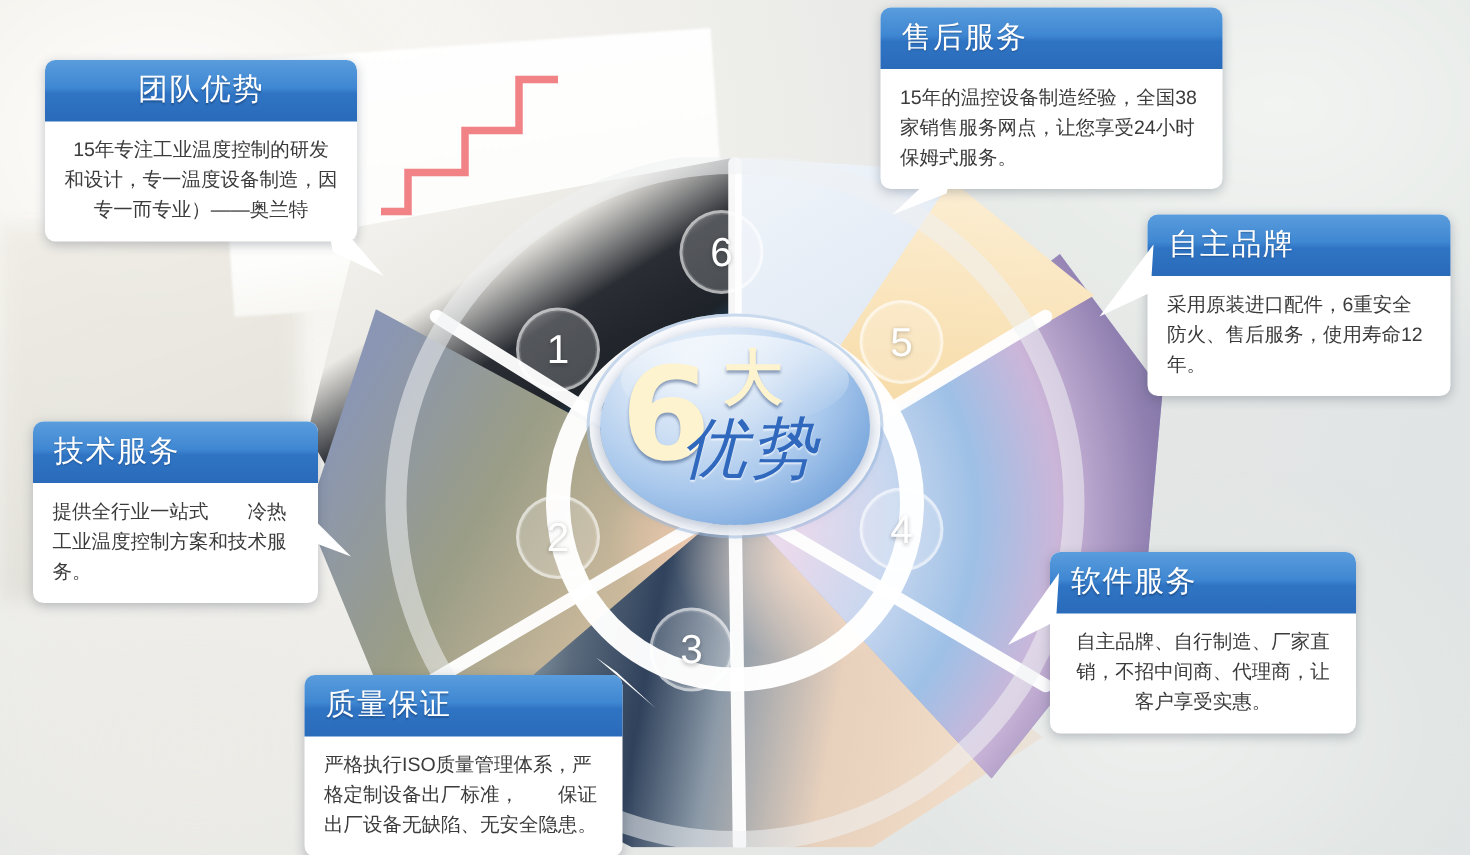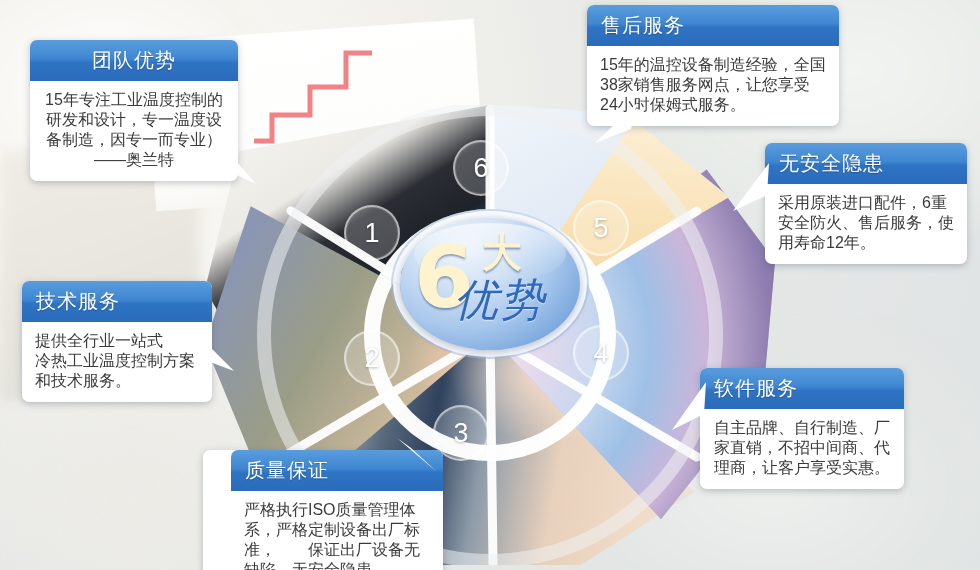--- a/index.html
+++ b/index.html
@@ -127,21 +127,21 @@
     box-shadow:0 2px 7px rgba(60,70,90,.30);overflow:visible;}
   .callout .hd{
     border-radius:7px 7px 0 0;
     background:linear-gradient(180deg,#5a9ddd 0%,#3f87d2 45%,#2f74c4 55%,#2a6bba 100%);
     color:#ffffff;font-size:20px;line-height:20px;letter-spacing:1px;
     padding:10px 14px 11px 14px;font-weight:400;
     text-shadow:0 1px 1px rgba(20,50,90,.45);
     white-space:nowrap;
   }
   .callout .bd{
-    padding:9px 13px 11px 13px;color:#3b3b3b;font-size:16px;line-height:20px;
+    padding:9px 13px 11px 13px;color:#3b3b3b;font-size:13px;line-height:20px;
   }
   .callout .bd.center{text-align:center;border-radius:28px;}
   .tail{position:absolute;width:0;height:0;}
 </style>
 </head>
 <body>
 
 <div id="stage">
 
   <div class="bg-base"></div>
@@ -231,45 +231,45 @@
   </div>
 
   <div class="callout" style="left:30px;top:40px;width:208px;text-align:center;">
     <div class="hd">团队优势</div>
     <div class="bd">15年专注工业温度控制的研发和设计，专一温度设备制造，因专一而专业）——奥兰特</div>
     <svg class="tail" style="left:186px;top:98px;width:42px;height:48px;overflow:visible;" viewBox="0 0 42 48">
       <polygon points="0,0 40,46 6,30" fill="#ffffff"></polygon>
     </svg>
   </div>
 
-  <div class="callout" style="left:587px;top:5px;width:252px;">
+  <div class="callout" style="left:587px;top:5px;width:228px;">
     <div class="hd">售后服务</div>
     <div class="bd">15年的温控设备制造经验，全国38家销售服务网点，让您享受24小时保姆式服务。</div>
     <svg class="tail" style="left:6px;top:96px;width:48px;height:44px;overflow:visible;" viewBox="0 0 48 44">
       <polygon points="44,2 2,42 38,28" fill="#ffffff"></polygon>
     </svg>
   </div>
 
   <div class="callout" style="left:765px;top:143px;width:202px;">
-    <div class="hd">无安全隐患</div>
+    <div class="hd">自主品牌</div>
     <div class="bd">采用原装进口配件，6重安全防火、售后服务，使用寿命12年。</div>
     <svg class="tail" style="left:-34px;top:18px;width:40px;height:52px;overflow:visible;" viewBox="0 0 40 52">
       <polygon points="38,2 2,50 36,34" fill="#ffffff"></polygon>
     </svg>
   </div>
 
   <div class="callout" style="left:700px;top:368px;width:204px;font-family:Liberation Serif, serif;">
     <div class="hd">软件服务</div>
     <div class="bd center">自主品牌、自行制造、厂家直销，不招中间商、代理商，让客户享受实惠。</div>
     <svg class="tail" style="left:-30px;top:10px;width:38px;height:54px;overflow:visible;" viewBox="0 0 38 54">
       <polygon points="36,4 2,52 34,36" fill="#ffffff"></polygon>
     </svg>
   </div>
 
-  <div class="callout" style="left:203px;top:450px;width:212px;padding-left:28px;">
+  <div class="callout" style="left:203px;top:450px;width:212px;">
     <div class="hd">质量保证</div>
     <div class="bd">严格执行ISO质量管理体系，严格定制设备出厂标准，　　保证出厂设备无缺陷、无安全隐患。</div>
     <svg class="tail" style="left:192px;top:-14px;width:44px;height:40px;overflow:visible;" viewBox="0 0 44 40">
       <polygon points="2,2 42,36 16,12" fill="#ffffff"></polygon>
     </svg>
   </div>
 
   <div class="callout" style="left:22px;top:281px;width:190px;">
     <div class="hd">技术服务</div>
     <div class="bd">提供全行业一站式　　冷热工业温度控制方案和技术服务。</div>

